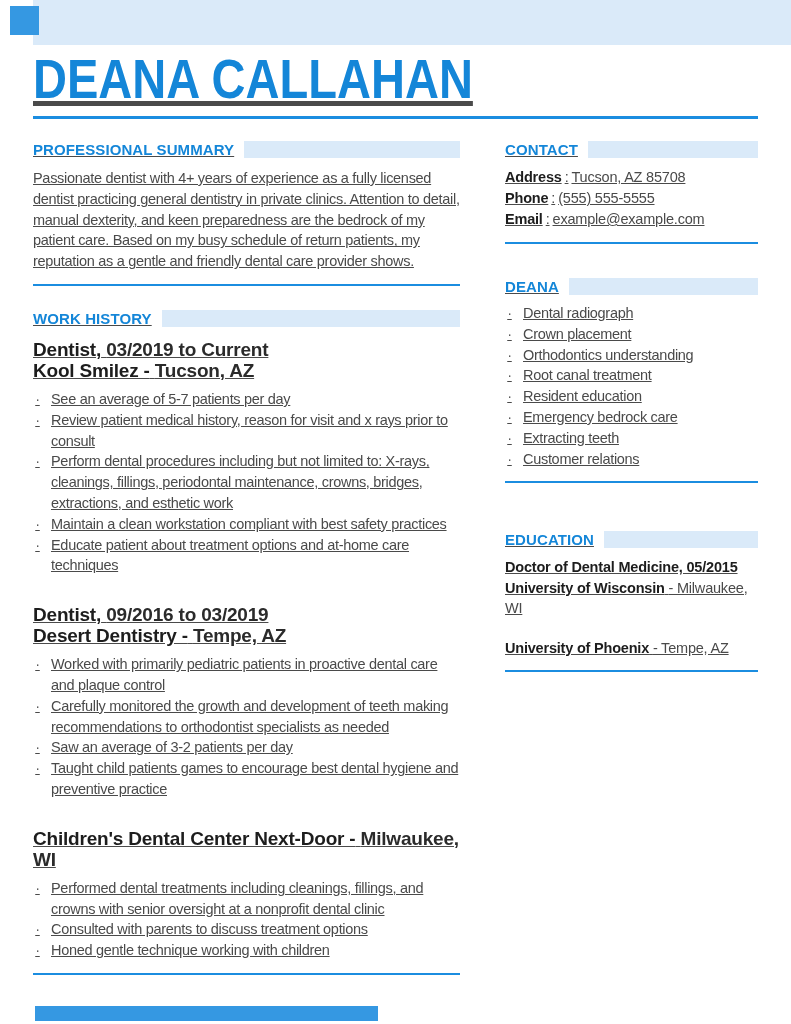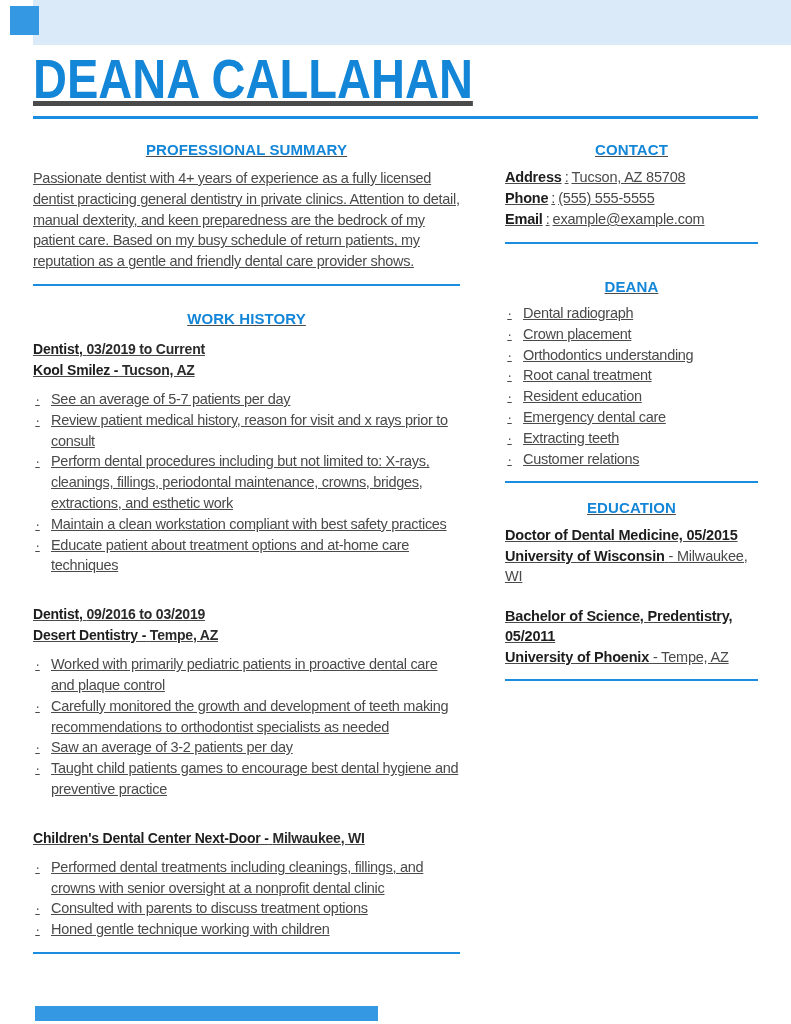--- a/index.html
+++ b/index.html
@@ -16,36 +16,36 @@
   h1.name{margin:0;padding-top:56px;height:45px;font-size:56px;line-height:45px;
           font-weight:bold;color:#1486d8;white-space:nowrap;
           transform:scaleX(0.84);transform-origin:left center;}
   .name-rule{height:0;border:none;border-top:3px solid #1b8de0;margin:15px 0 0 0;}
 
   .cols{display:flex;margin-top:22px;}
   .col-l{width:427px;flex:none;}
   .col-gap{width:45px;flex:none;}
   .col-r{width:253px;flex:none;}
 
-  .h-row{display:flex;align-items:center;flex-direction:column;}
+  .h-row{display:flex;}
   .h-txt{font-size:15px;font-weight:bold;color:#1486d8;letter-spacing:0.1px;white-space:nowrap;}
   .h-bar{flex:1;height:17px;background:#daeaf9;margin-left:10px;}
 
   .body-txt{font-size:14.5px;line-height:20.8px;letter-spacing:-0.3px;color:#4a4a4a;}
   p.summary{margin:10px 0 0 0;}
 
   .rule{height:0;border:none;border-top:2px solid #1b8de0;margin:12px 0 0 0;}
 
   .sec-work{margin-top:24px;}
   .sec-skills{margin-top:34px;}
-  .sec-edu{margin-top:16px;}
+  .sec-edu{margin-top:48px;}
 
   .job-first{margin-top:12px;}
   .job-next{margin-top:28px;}
-  .job-title,.job-employer{font-size:14px;line-height:21px;font-weight:bold;
+  .job-title,.job-employer{font-size:19px;line-height:21px;font-weight:bold;
                            color:#1d1d1d;letter-spacing:-0.2px;}
   .jt-dates,.je-loc{color:#2b2b2b;}
 
   ul.blist{list-style:none;margin:8px 0 0 0;padding:0;}
   ul.blist li{display:flex;}
   .blt{flex:none;width:9px;margin-right:9px;text-align:center;color:#5a5a5a;}
   .btx{flex:1;}
 
   .c-lines{margin-top:9px;}
   .c-line{font-size:14.5px;line-height:21px;letter-spacing:-0.2px;}
@@ -199,21 +199,21 @@
             <li>
                 <span class="blt">·</span>
                 <span class="btx">Root canal treatment</span>
               </li>
             <li>
                 <span class="blt">·</span>
                 <span class="btx">Resident education</span>
               </li>
             <li>
                 <span class="blt">·</span>
-                <span class="btx">Emergency dental care</span>
+                <span class="btx">Emergency bedrock care</span>
               </li>
             <li>
                 <span class="blt">·</span>
                 <span class="btx">Extracting teeth</span>
               </li>
             <li>
                 <span class="blt">·</span>
                 <span class="btx">Customer relations</span>
               </li>
           </ul>
@@ -224,21 +224,20 @@
           <div class="h-row">
             <span class="h-txt">EDUCATION</span>
             <span class="h-bar"></span>
           </div>
           <div class="edu-entries">
             <div class="edu-entry">
               <div class="edu-degree">Doctor of Dental Medicine, 05/2015</div>
               <div class="edu-school"><b>University of Wisconsin</b> <span class="muted">- Milwaukee, WI</span></div>
             </div>
             <div class="edu-entry">
-              <div class="edu-degree">Bachelor of Science, Predentistry, 05/2011</div>
               <div class="edu-school"><b>University of Phoenix</b> <span class="muted">- Tempe, AZ</span></div>
             </div>
           </div>
           <hr class="rule">
         </div>
 
       </div>
     </div>
   </div>
 

